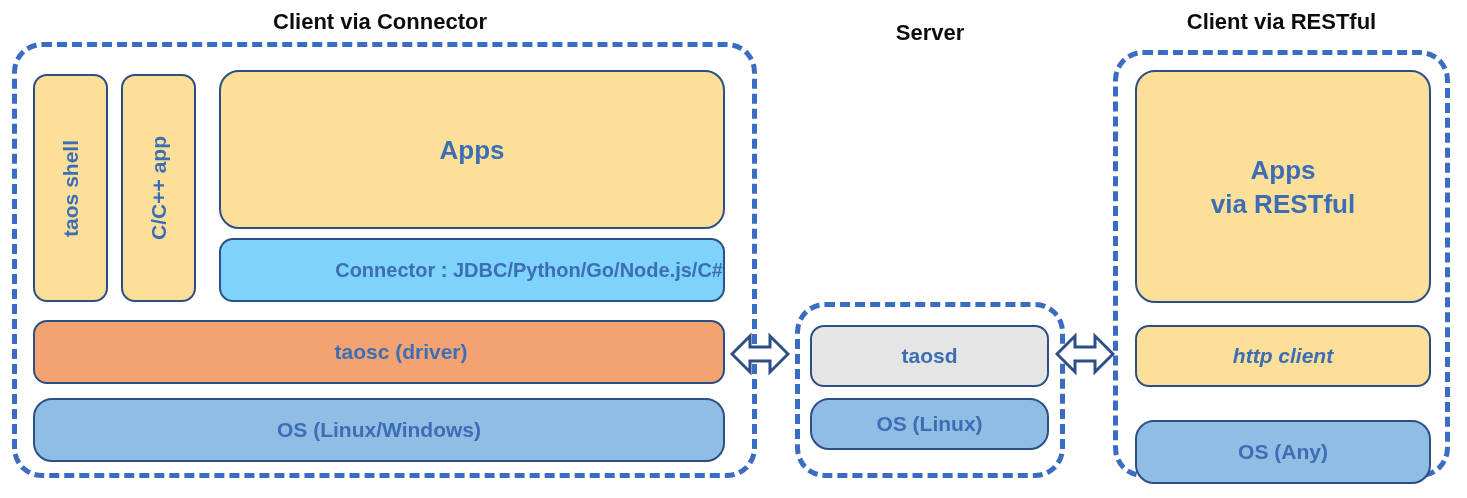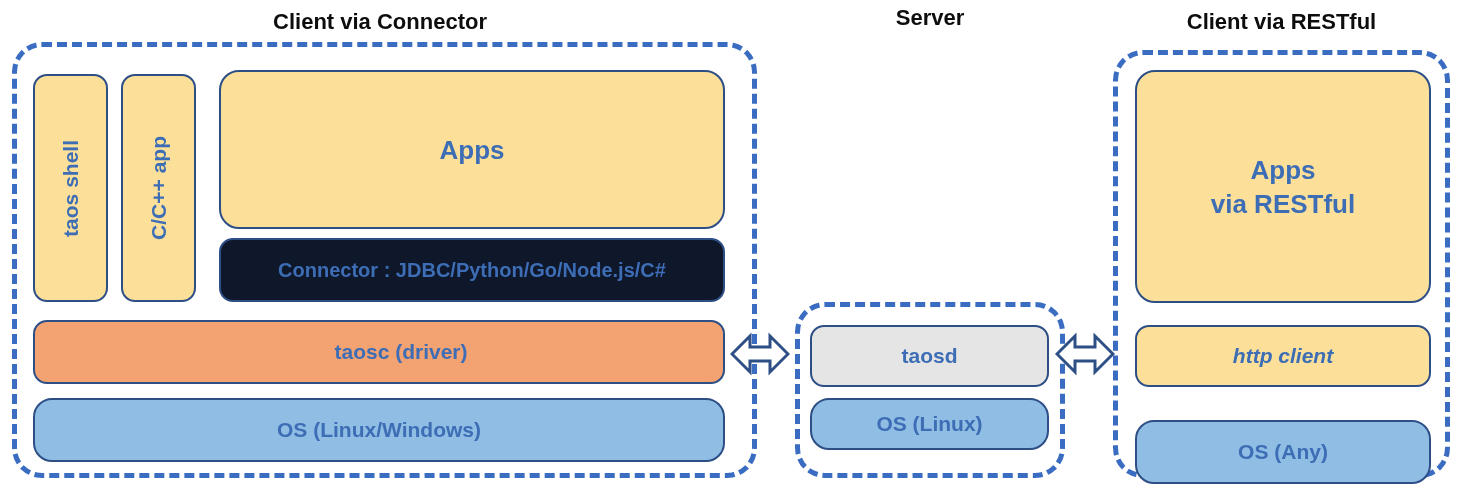--- a/index.html
+++ b/index.html
@@ -25,21 +25,21 @@
   .section-title {
     position: absolute;
     color: #0d0d0d;
     font-weight: bold;
     font-size: 22px;
     line-height: 26px;
     text-align: center;
     white-space: nowrap;
   }
   #title-connector { left: 170px; top: 9px; width: 420px; }
-  #title-server    { left: 795px; top: 5px; width: 270px; }
+  #title-server    { left: 795px; top: 20px; width: 270px; }
   #title-restful   { left: 1113px; top: 9px; width: 337px; }
 
   
   .panel {
     position: absolute;
     border: 5px dashed #3a6cc2;
     border-radius: 30px;
     box-sizing: border-box;
     background: transparent;
   }
@@ -61,21 +61,21 @@
     font-weight: bold;
     font-size: 21px;
     line-height: 26px;
   }
   .block.round-lg { border-radius: 20px; }
 
   .fill-yellow { background: #fce09a; }
   .fill-orange { background: #f3a272; }
   .fill-blue   { background: #8fbde4; border-radius: 19px; }
   .fill-green  { background: #e5e5e5; }
-  .fill-gray   { background: #0f172a; }
+  .fill-gray   { background: #7dd3fc; justify-content: flex-end; }
 
   
   .vert .label {
     writing-mode: vertical-rl;
     transform: rotate(180deg);
     white-space: nowrap;
   }
 
   
   #box-taos-shell  { left: 33px;  top: 74px;  width: 75px;  height: 228px; }

